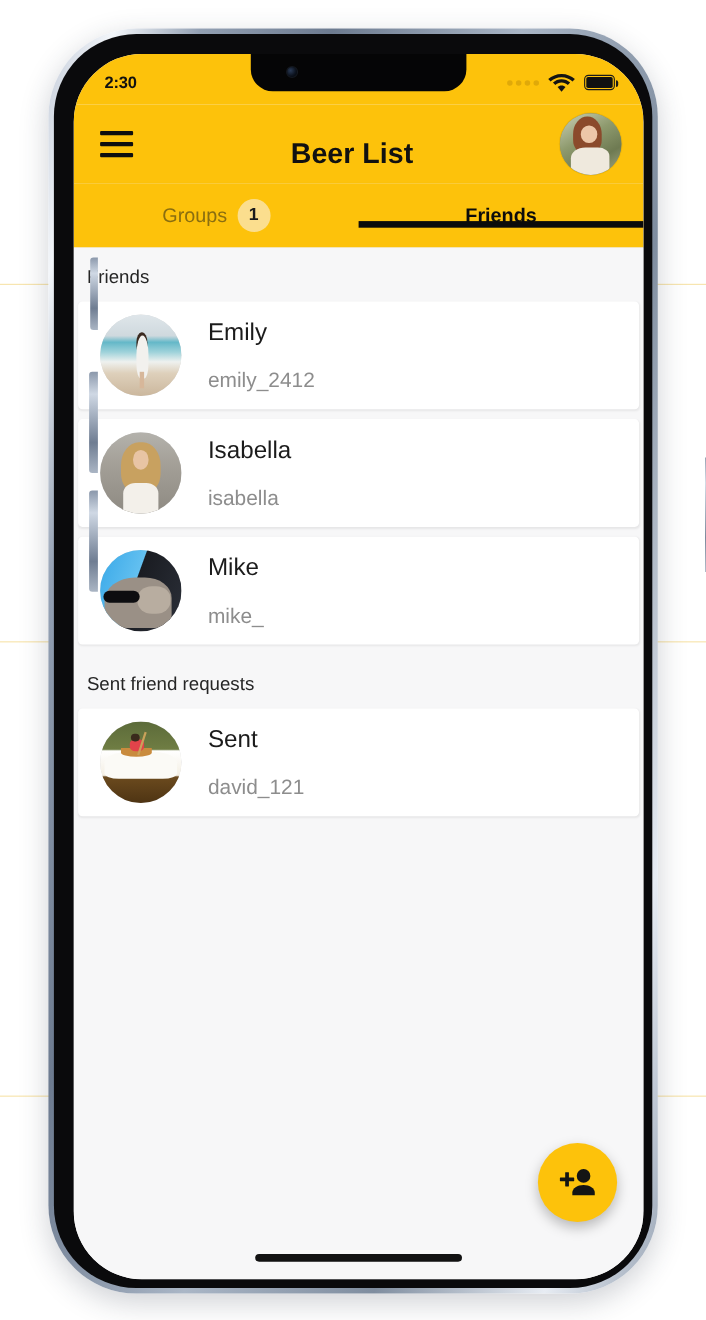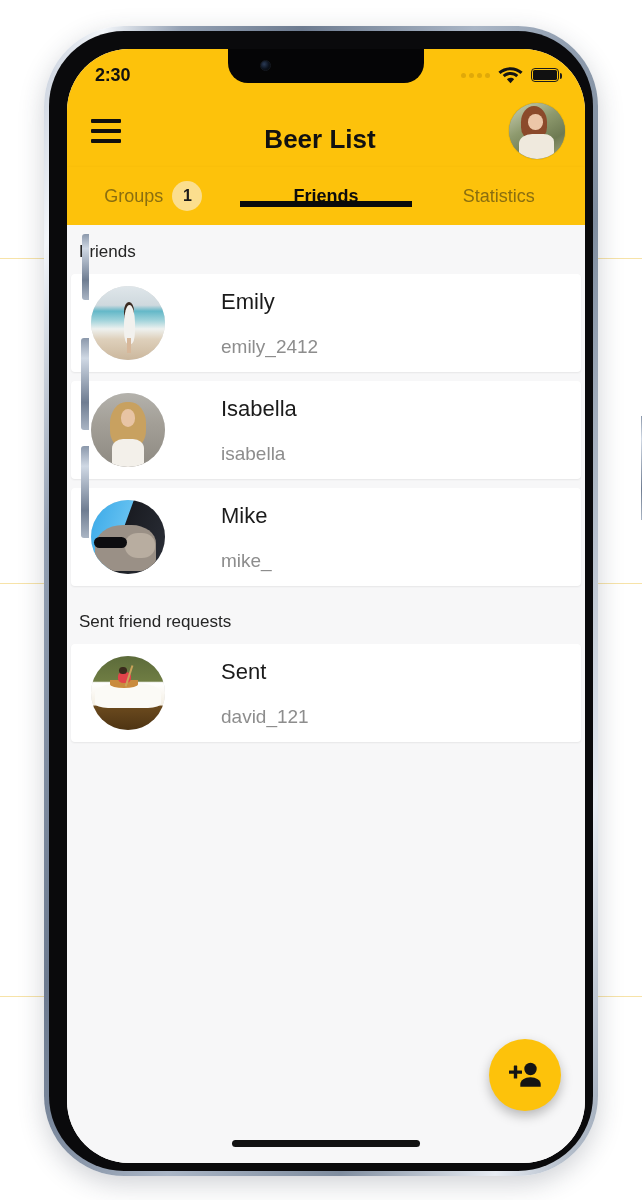--- a/index.html
+++ b/index.html
@@ -113,21 +113,21 @@
     position: relative;
     height: 46px;
     background: #fdc20b;
     display: flex;
     align-items: center;
     justify-content: space-between;
     padding: 0 26px 0 28px;
     z-index: 20;
   }
   .status-time {
-    font-size: 18px;
+    font-size: 15px;
     font-weight: bold;
     color: #111;
     letter-spacing: -0.2px;
     padding-top: 6px;
     text-align: center;
   }
   .status-right {
     display: flex;
     align-items: center;
     gap: 8px;
@@ -261,21 +261,20 @@
   .card {
     background: #ffffff;
     margin: 0 4px 9px 4px;
     border-radius: 4px;
     height: 98px;
     display: flex;
     align-items: center;
     padding: 0 20px;
     box-shadow: 0 1px 2px rgba(0,0,0,0.07);
     cursor: pointer;
-    gap: 32px;
   }
   .card-avatar {
     width: 74px; height: 74px;
     border-radius: 50%;
     overflow: hidden;
     flex: 0 0 74px;
     background: #d9d9d9;
     position: relative;
   }
   .card-text { margin-left: 24px; }
@@ -422,23 +421,20 @@
           </div>
         </div>
 
         <div class="tabbar">
           <div class="tab">
             <span>Groups</span>
             <span class="tab-badge">1</span>
           </div>
           <div class="tab active">
             <span>Friends</span>
-          </div>
-          <div class="tab">
-            <span>Statistics</span>
           </div>
         </div>
 
         <div class="content">
 
           <div class="section-header">Friends</div>
 
           <div class="card">
             <div class="card-avatar">
               <div class="art art-emily">

